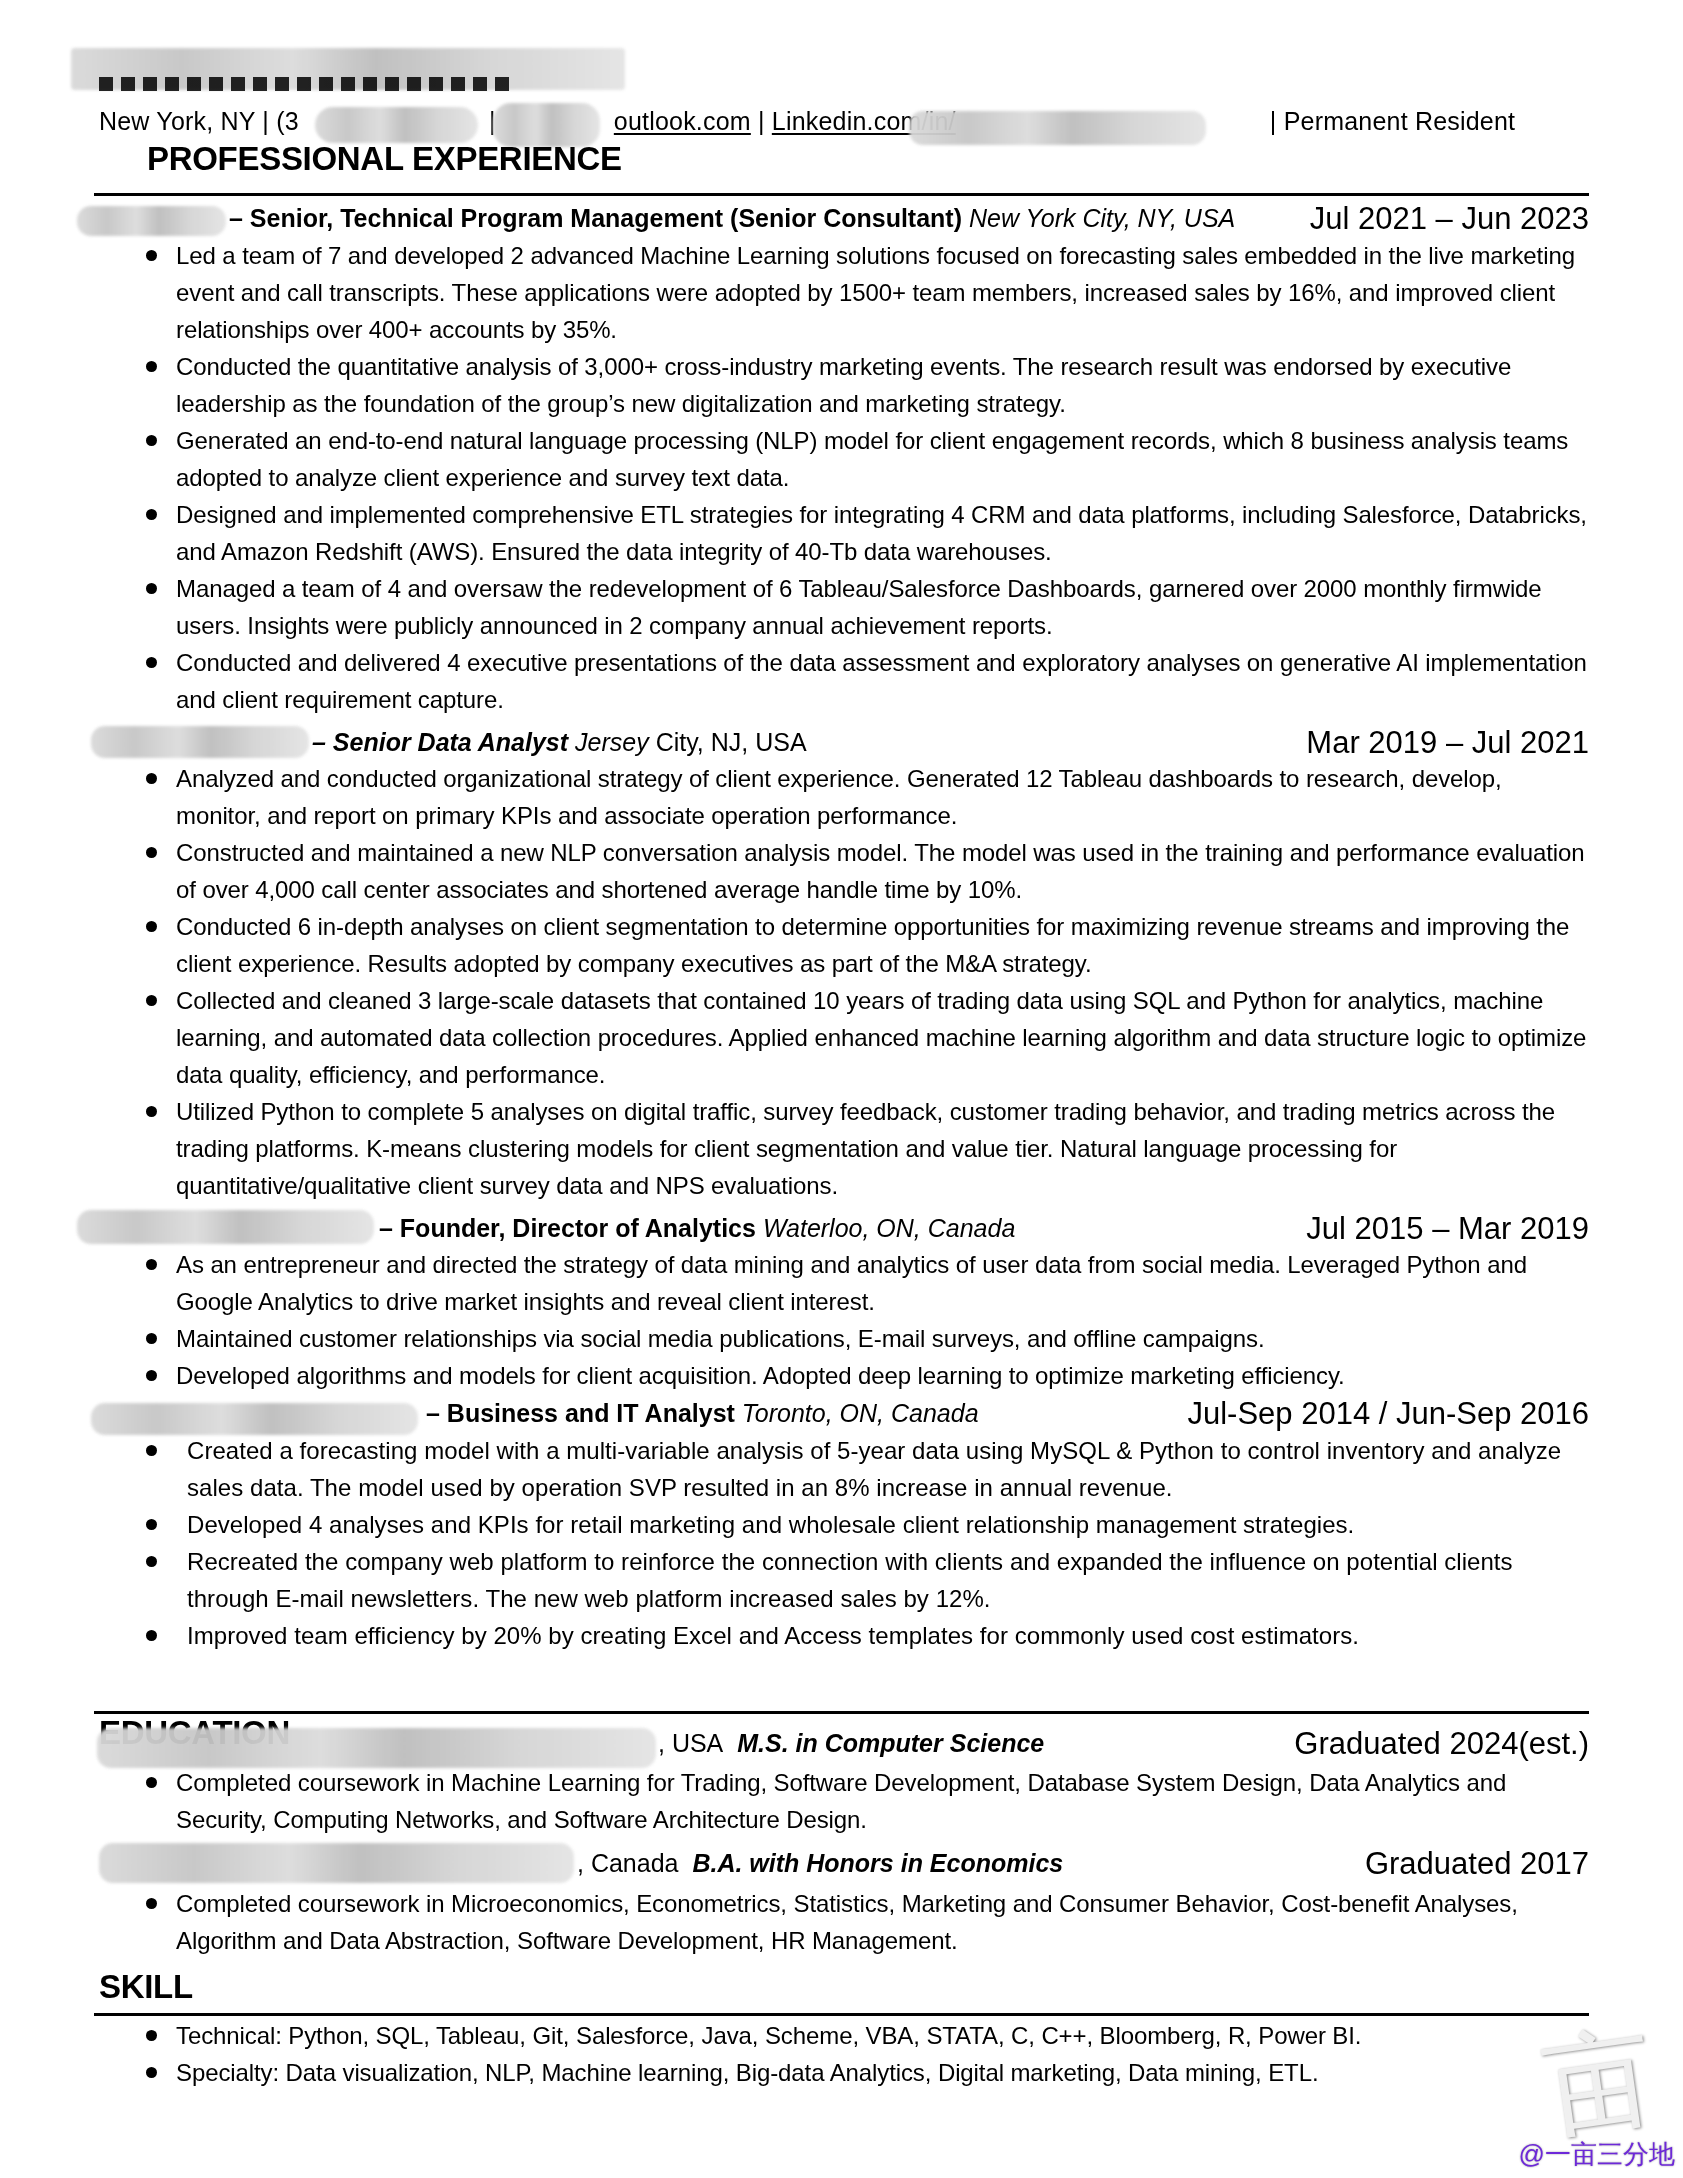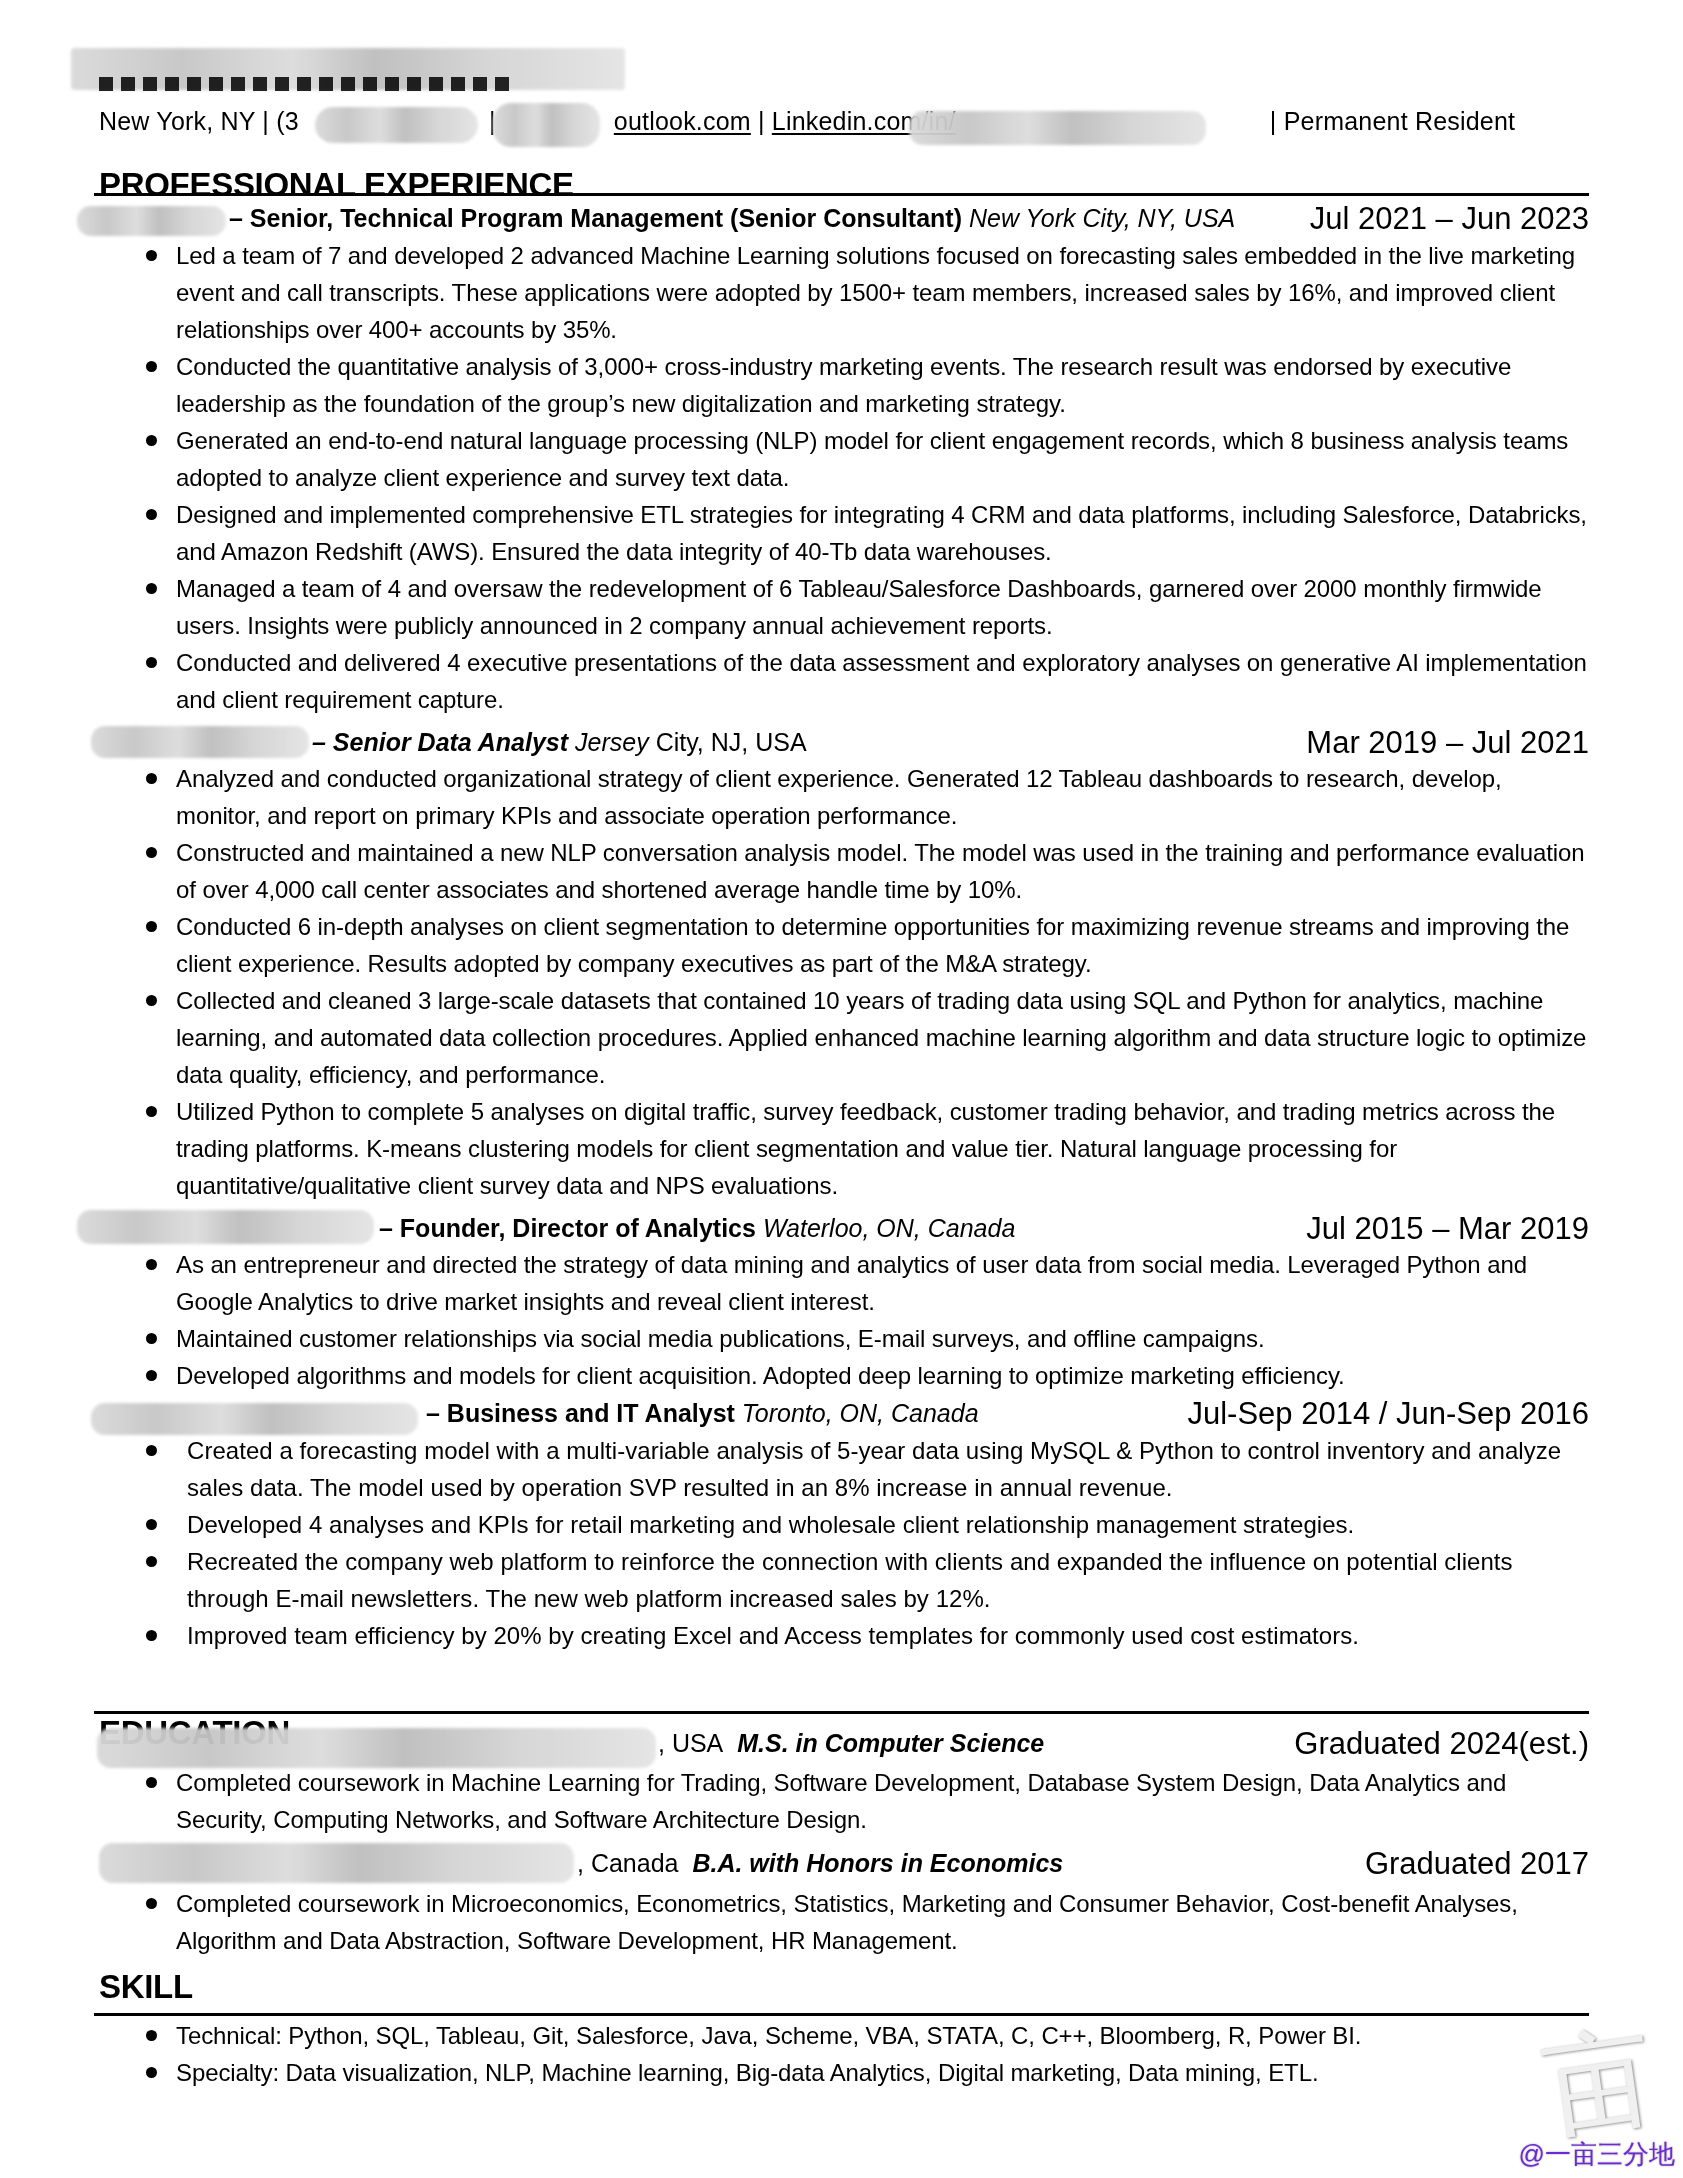--- a/index.html
+++ b/index.html
@@ -33,21 +33,21 @@
     <div style="height:14px;margin-top:6px;background:repeating-linear-gradient(90deg,#000 0 14px,transparent 14px 22px);opacity:.85;"></div>
   </div>
 
   <div class="abs contact">
     <span>New York, NY</span><span> | </span><span>(3</span><span style="display:inline-block;width:183px;"></span><span> | </span><span style="display:inline-block;width:111px;"></span><span class="u">outlook.com</span><span> | </span><span class="u">Linkedin.com/in/</span><span style="display:inline-block;width:307px;"></span><span> | </span><span>Permanent Resident</span>
   </div>
   <div class="blur" style="left:315px;top:107px;width:163px;height:36px;border-radius:18px;"></div>
   <div class="blur" style="left:493px;top:103px;width:107px;height:44px;border-radius:18px;"></div>
   <div class="blur" style="left:909px;top:111px;width:297px;height:34px;border-radius:14px;"></div>
 
-  <div class="abs sec" style="top:166px;">PROFESSIONAL EXPERIENCE</div>
+  <div class="abs sec" style="top:140px;margin-left:48px;">PROFESSIONAL EXPERIENCE</div>
   <div class="rule" style="top:193px;"></div>
 
   <div class="blur" style="left:77px;top:206px;width:149px;height:30px;"></div>
   <div class="abs jobhead" style="top:200px;left:229px;">
     <b>– Senior, Technical Program Management (Senior Consultant)</b> <i>New York City, NY, USA</i>
   </div>
   <div class="abs date" style="top:200px;">Jul 2021 – Jun 2023</div>
   <ul class="bl" style="top:237px;">
     <li>Led a team of 7 and developed 2 advanced Machine Learning solutions focused on forecasting sales embedded in the live marketing event and call transcripts. These applications were adopted by 1500+ team members, increased sales by 16%, and improved client relationships over 400+ accounts by 35%.</li>
     <li>Conducted the quantitative analysis of 3,000+ cross-industry marketing events. The research result was endorsed by executive leadership as the foundation of the group’s new digitalization and marketing strategy.</li>

